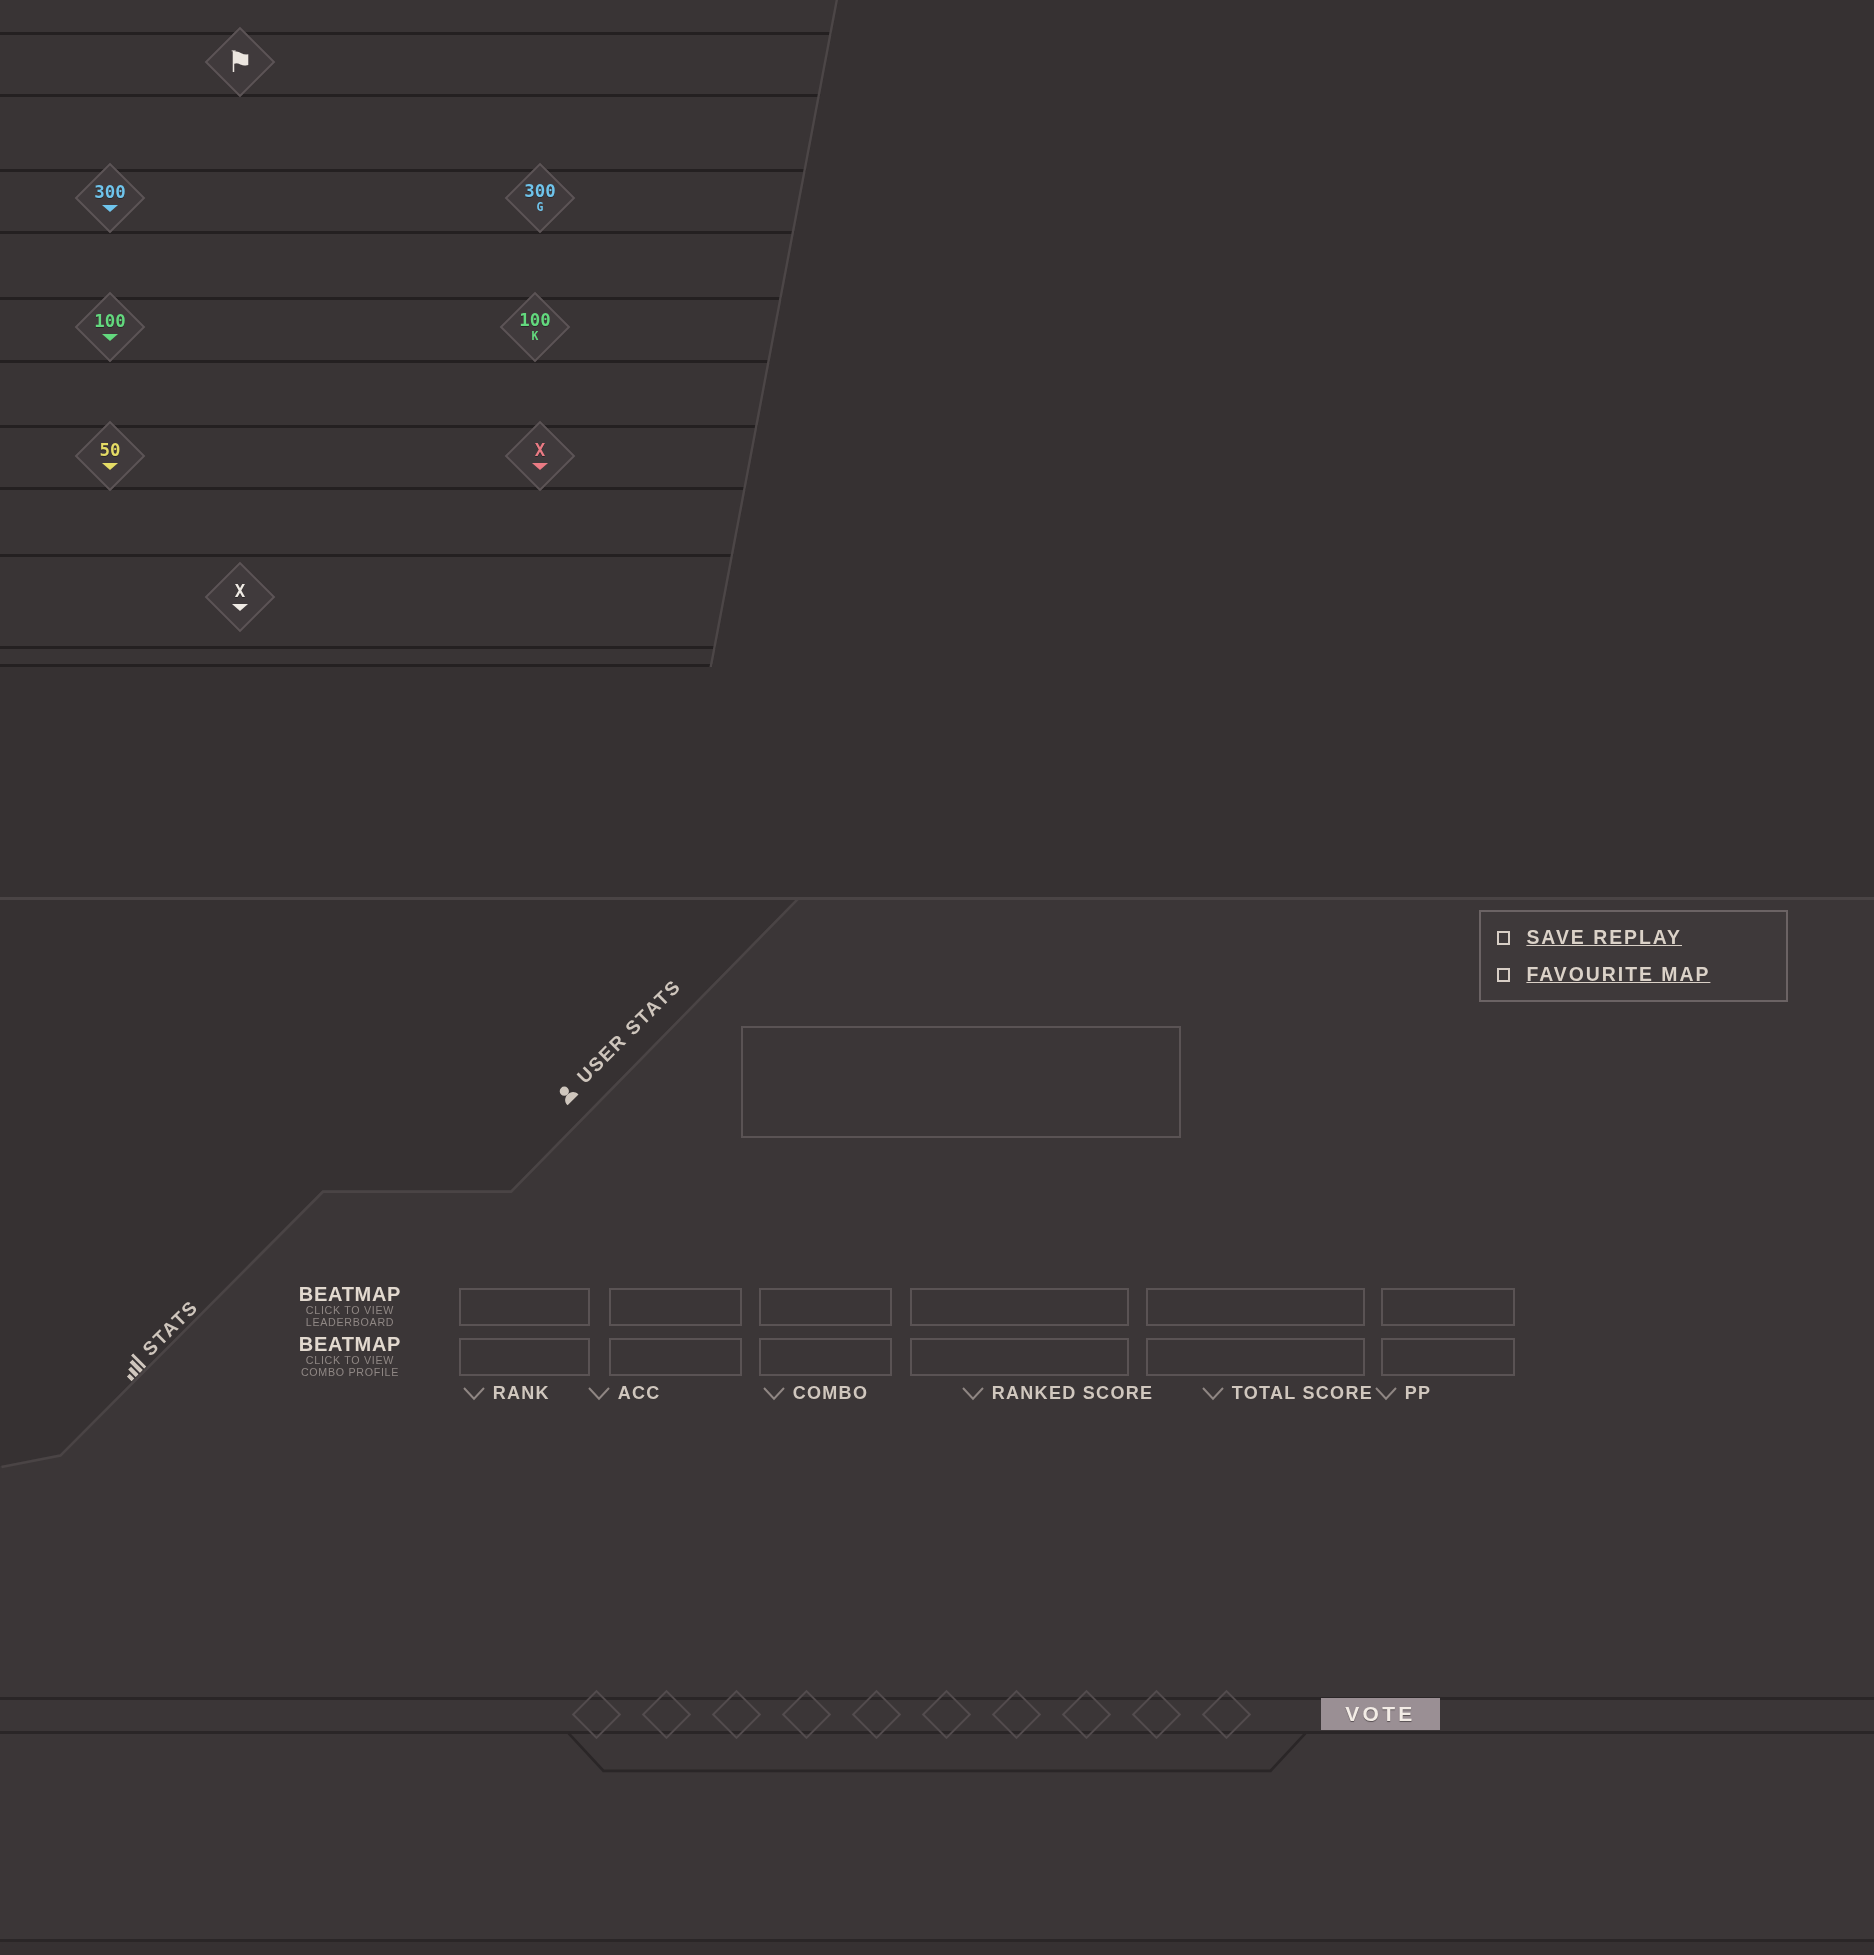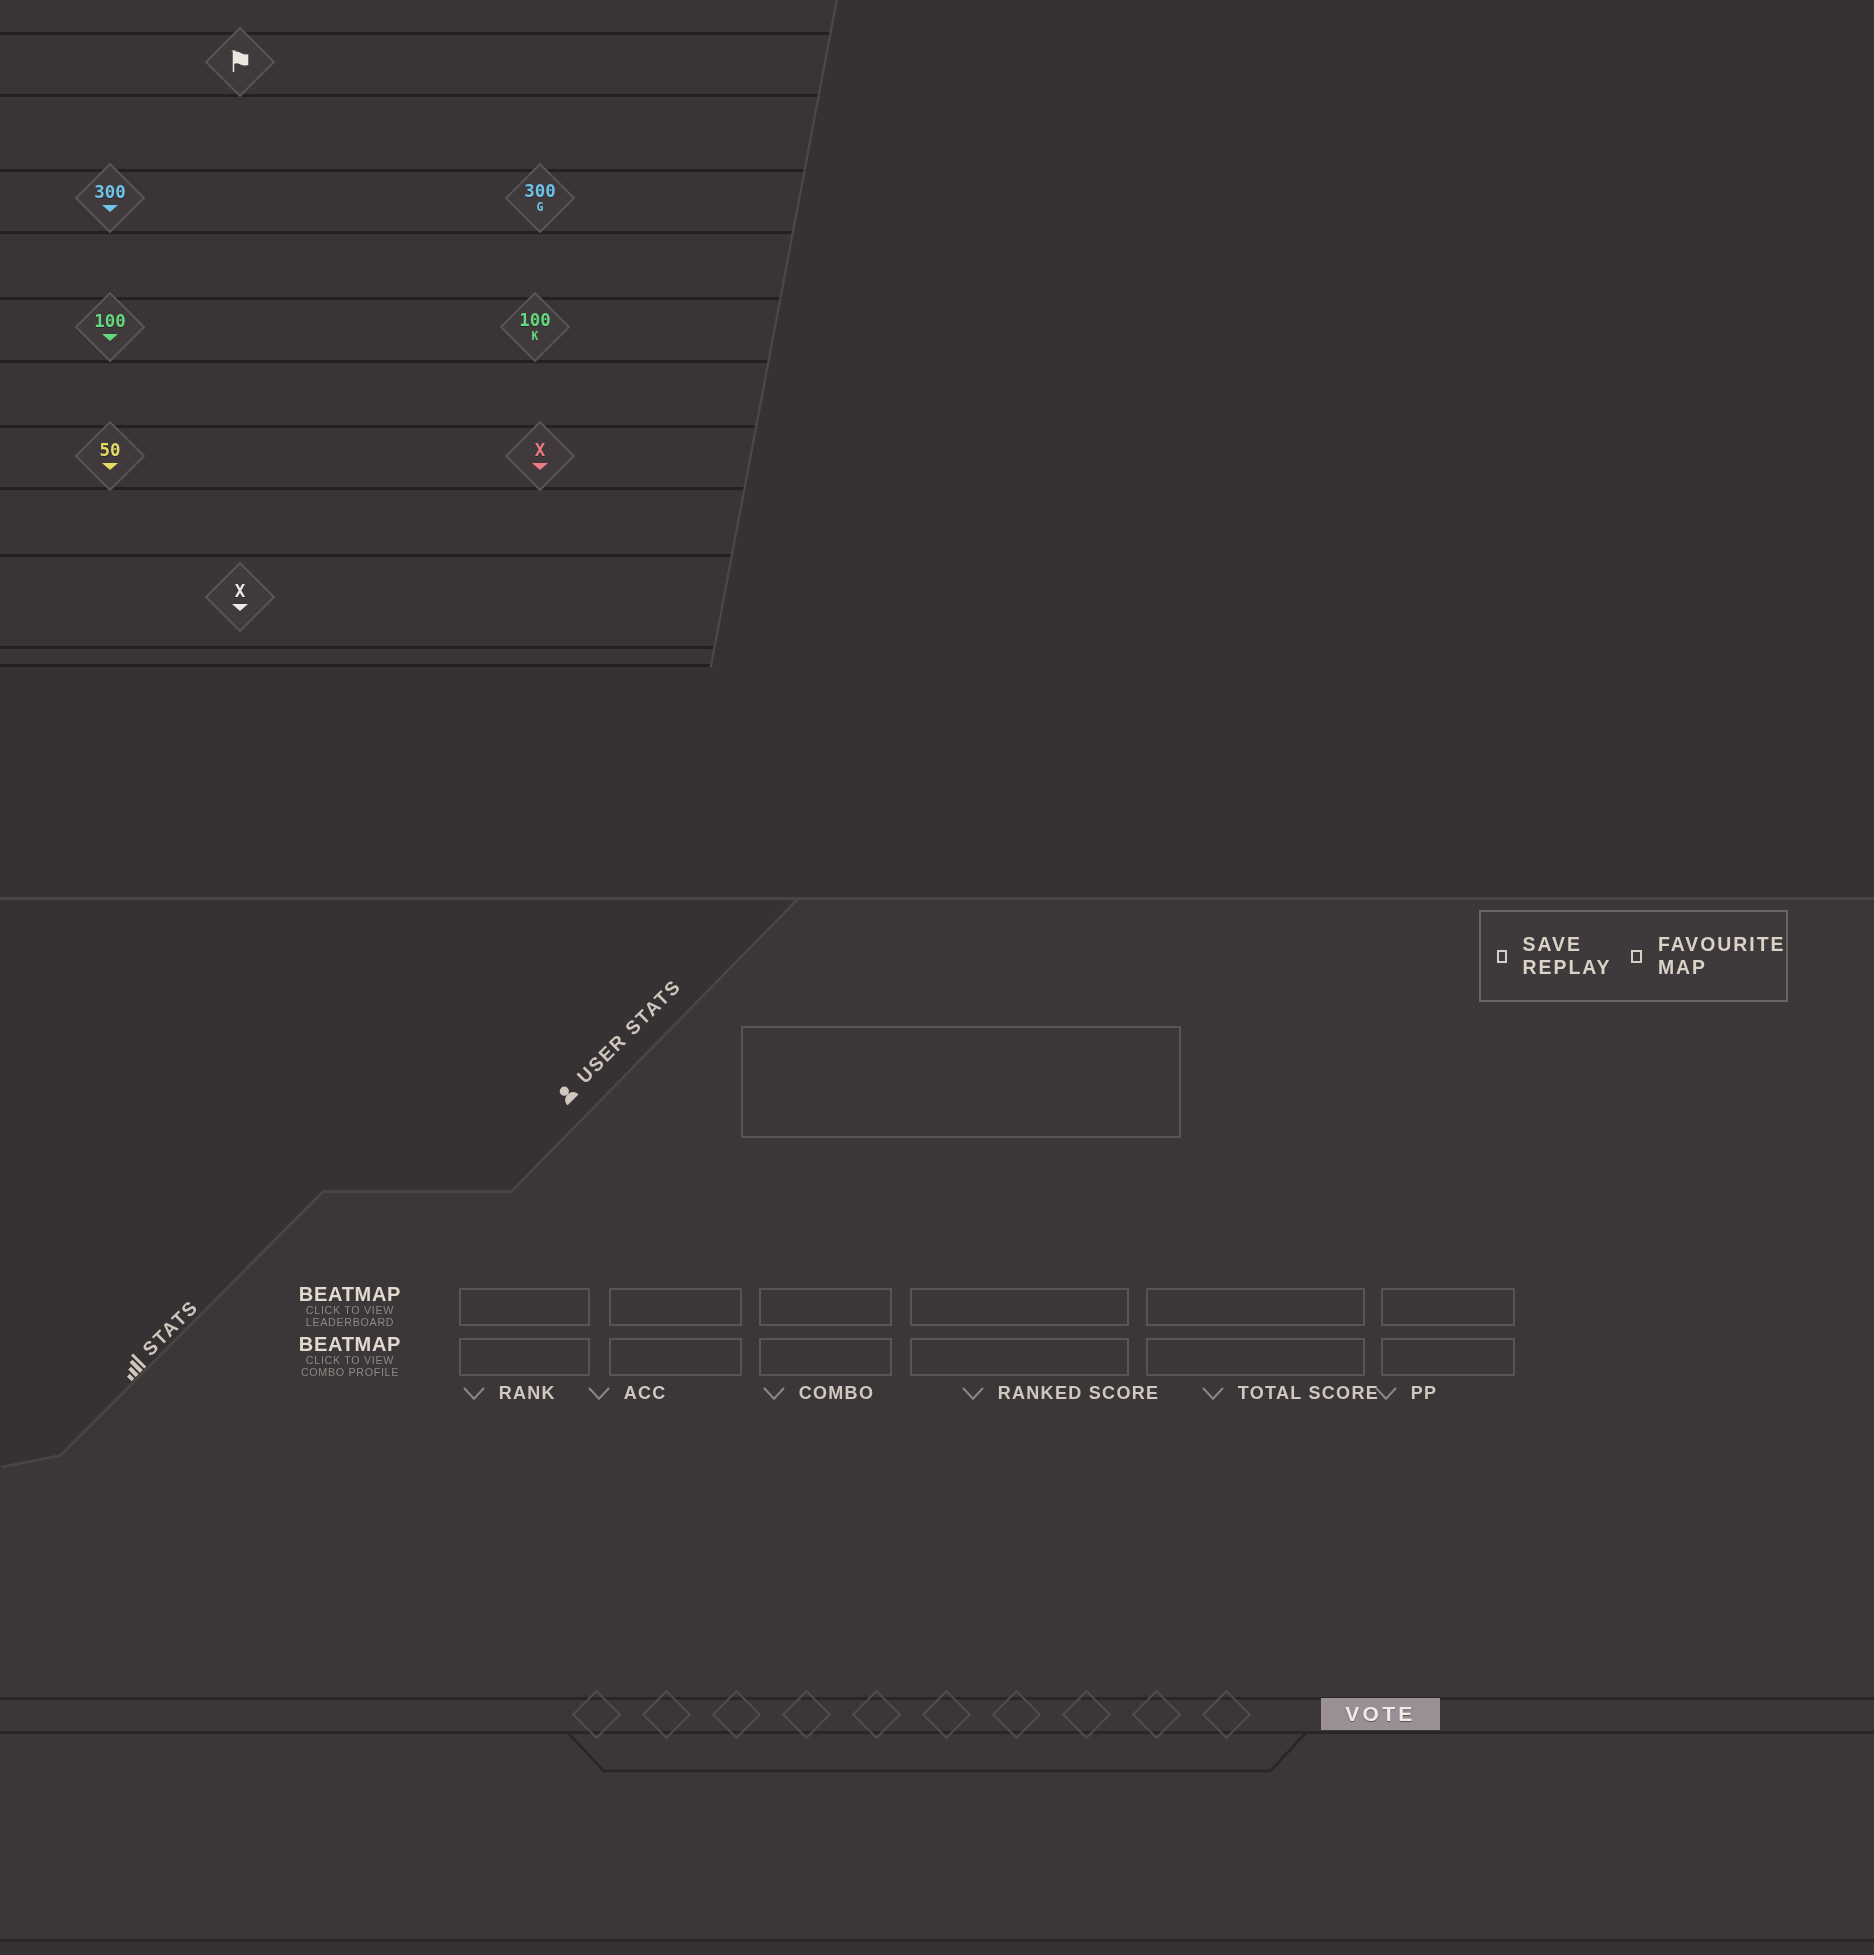--- a/index.html
+++ b/index.html
@@ -59,21 +59,21 @@
     position:absolute; left:0; top:0; width:804px; height:573px;
     background:#363132;
     clip-path:polygon(0 0, 798px 0, 511px 293px, 323px 293px, 60px 557px, 0 569px);
   }
   .cut-border-svg { position:absolute; left:0; top:0; pointer-events:none; }
   .panel-topline { position:absolute; left:0; top:0; width:1875px; height:2.7px; background:#4a4445; }
 
   .save-box {
     position:absolute; left:1479px; top:13.4px; width:309px; height:92px;
     border:2.7px solid #6b6364; background:#3e393a; box-sizing:border-box;
-    display:flex; flex-direction:row; justify-content:space-evenly;
+    display:flex; flex-direction:column; justify-content:space-evenly;text-decoration:underline;
   }
   .save-row { display:flex; align-items:center; gap:16px; padding-left:16px; cursor:pointer; }
   .chk { width:13.4px; height:13.4px; border:2px solid #d7cec5; box-sizing:border-box; }
   .save-label {
     font-size:19.4px; font-weight:bold; letter-spacing:2px; color:#dbd2c8;
   }
 
   .diag-label {
     position:absolute; display:flex; align-items:center; gap:9.4px;
     transform:translate(-50%,-50%) rotate(-45deg);
@@ -88,21 +88,21 @@
 
   .row-label { position:absolute; left:263px; width:174px; text-align:center; cursor:pointer; }
   .row-label .title { font-size:20px; font-weight:bold; letter-spacing:0.7px; color:#e2d9cf; line-height:20px; }
   .row-label .sub { font-size:10.7px; color:#8f8784; line-height:12px; letter-spacing:0.7px; }
 
   .stat-box {
     position:absolute; height:38px; border:2.7px solid #5a5354; box-sizing:border-box;
   }
   .col-header {
     position:absolute; top:483px; height:27px; display:flex; align-items:center;
-    gap:13px; padding-left:2.7px; box-sizing:border-box; cursor:pointer;
+    gap:7px; padding-left:2.7px; box-sizing:border-box; cursor:pointer;
   }
   .col-header span {
     font-size:18px; font-weight:600; letter-spacing:1.3px; color:#d0c7be;
   }
 
   .hline { position:absolute; left:0; width:1875px; height:2.7px; background:#2a2627; }
 
   .rating-diamonds { position:absolute; left:579px; top:800px; display:flex; gap:35px; }
   .rate-d {
     width:35px; height:35px; border:2.7px solid #534c4e; box-sizing:border-box;

